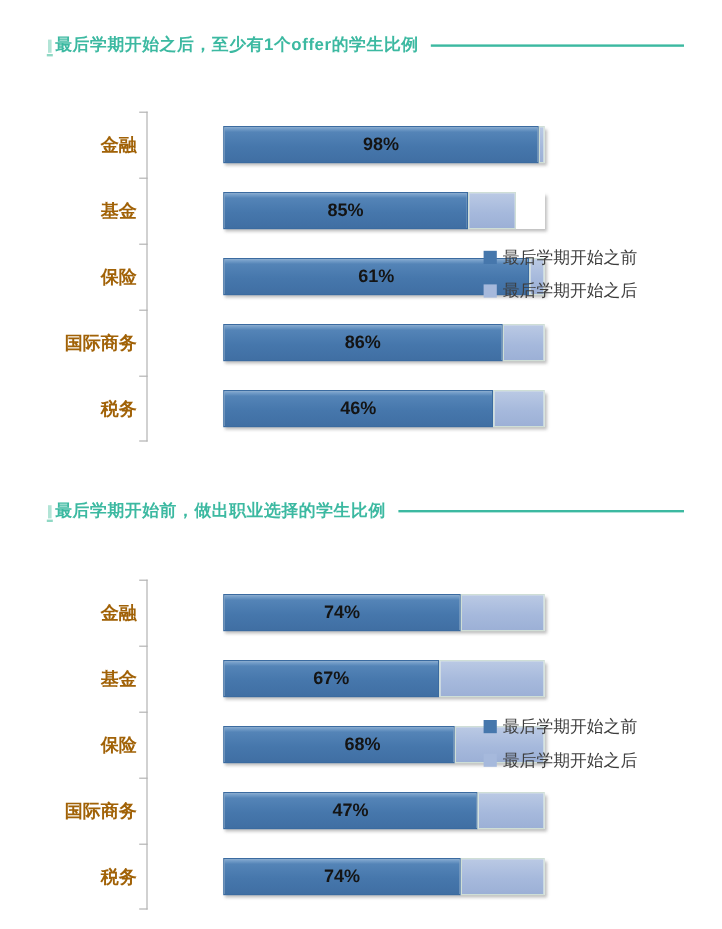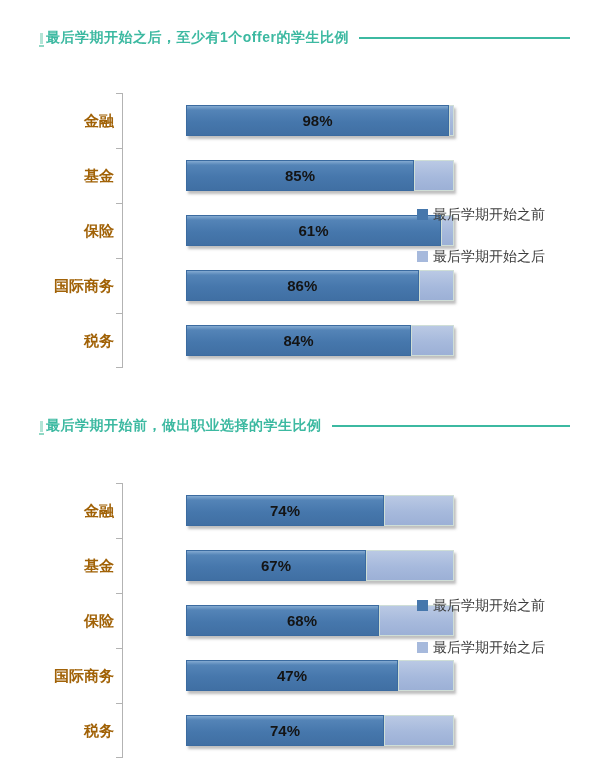--- a/index.html
+++ b/index.html
@@ -116,24 +116,24 @@
   .value-label {
     font-size: 15px;
     font-weight: bold;
     color: #141414;
     white-space: nowrap;
   }
 
   
   .legend {
     position: absolute;
-    left: 417px;
+    left: 403px;
     display: flex;
     flex-direction: column;
-    gap: 23px;
+    gap: 9px;
   }
   #legend0 { top: 205px; }
   #legend1 { top: 596px; }
   .legend-item {
     display: flex;
     align-items: center;
     height: 19px;
   }
   .legend-swatch {
     width: 11px;
@@ -164,21 +164,21 @@
           <div class="track">
             <div class="seg seg-before" style="width: 263px;">
               <span class="value-label">98%</span>
             </div>
             <div class="seg seg-after" style="width: 5px;"></div>
           </div>
         </div>
         <div class="bar-row" style="top: 55px;">
           <span class="cat-label">基金</span>
           <div class="track">
-            <div class="seg seg-before" style="width: 228px;">
+            <div class="seg seg-before" style="width: 204px;">
               <span class="value-label">85%</span>
             </div>
             <div class="seg seg-after" style="width: 40px;"></div>
           </div>
         </div>
         <div class="bar-row" style="top: 110px;">
           <span class="cat-label">保险</span>
           <div class="track">
             <div class="seg seg-before" style="width: 255px;">
               <span class="value-label">61%</span>
@@ -192,21 +192,21 @@
             <div class="seg seg-before" style="width: 250px;">
               <span class="value-label">86%</span>
             </div>
             <div class="seg seg-after" style="width: 38px;"></div>
           </div>
         </div>
         <div class="bar-row" style="top: 220px;">
           <span class="cat-label">税务</span>
           <div class="track">
             <div class="seg seg-before" style="width: 225px;">
-              <span class="value-label">84%</span>
+              <span class="value-label">46%</span>
             </div>
             <div class="seg seg-after" style="width: 43px;"></div>
           </div>
         </div>
         <div class="tick" style="top: 0px;"></div>
         <div class="tick" style="top: 55px;"></div>
         <div class="tick" style="top: 110px;"></div>
         <div class="tick" style="top: 165px;"></div>
         <div class="tick" style="top: 220px;"></div>
         <div class="tick" style="top: 274px;"></div>

